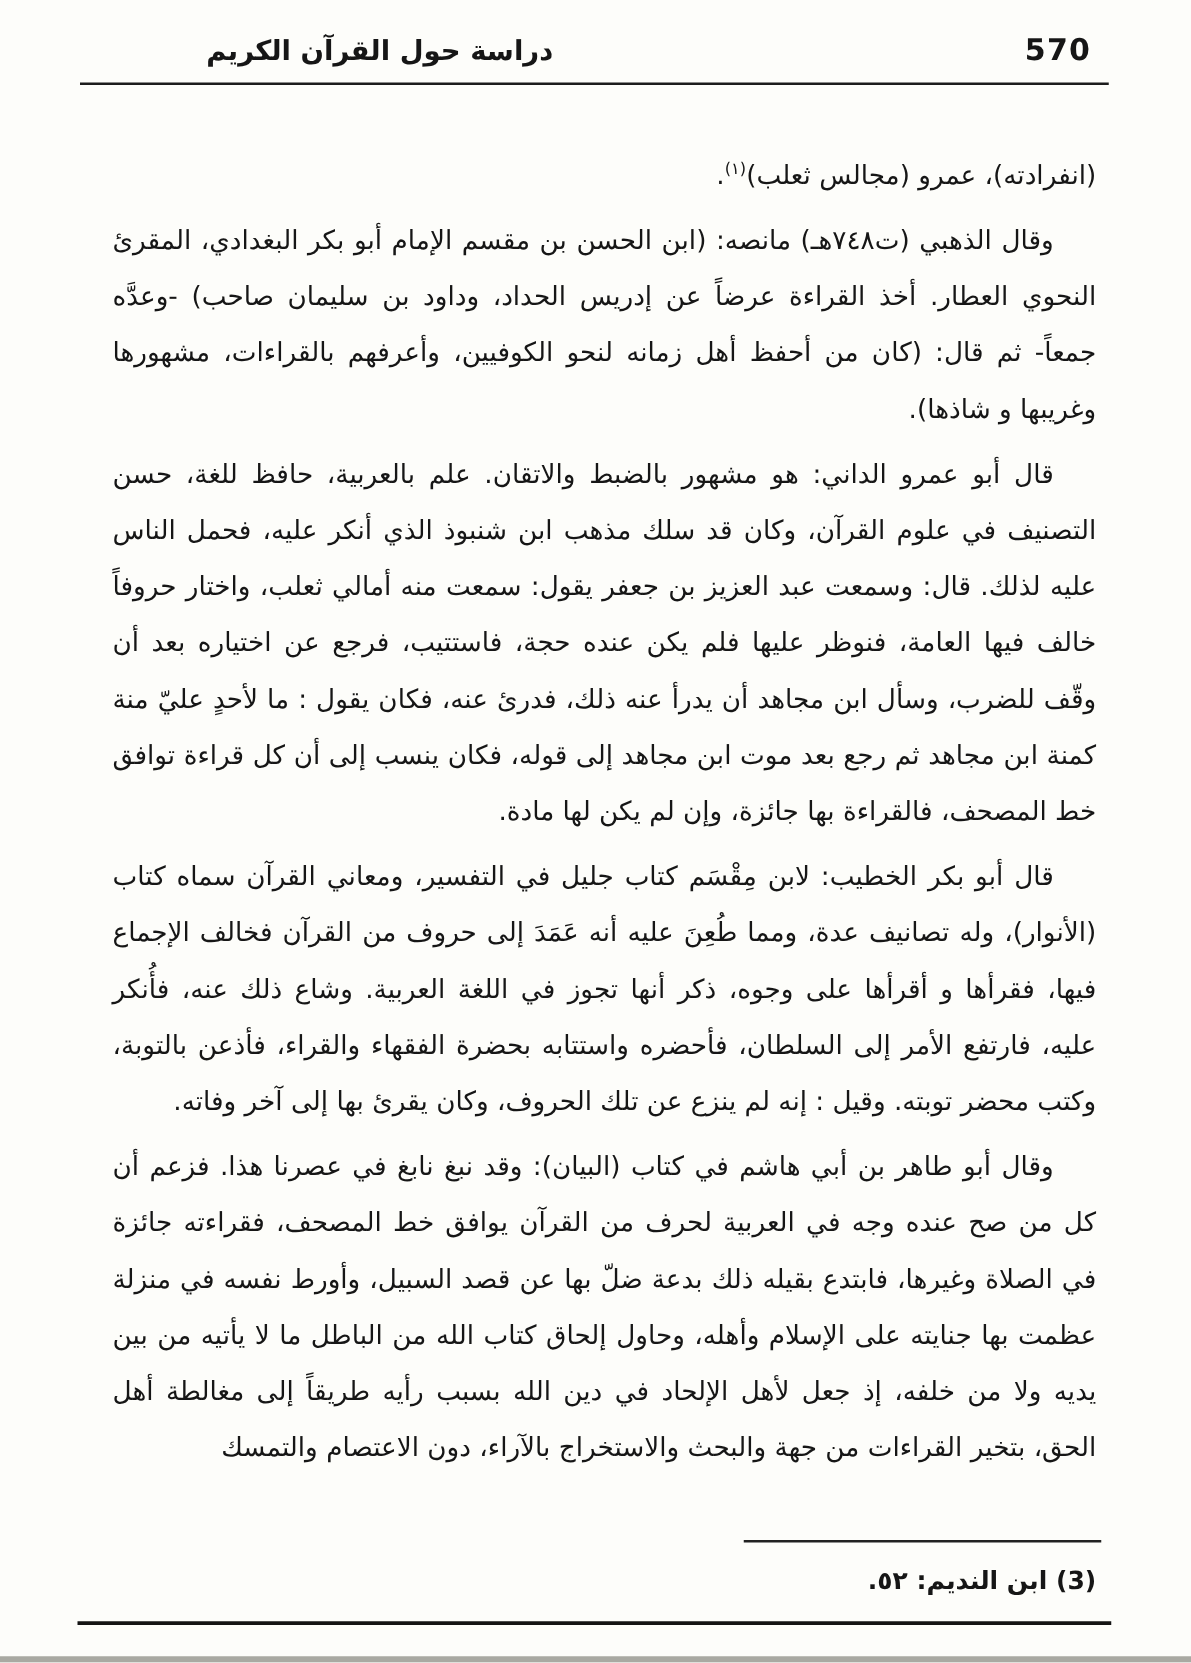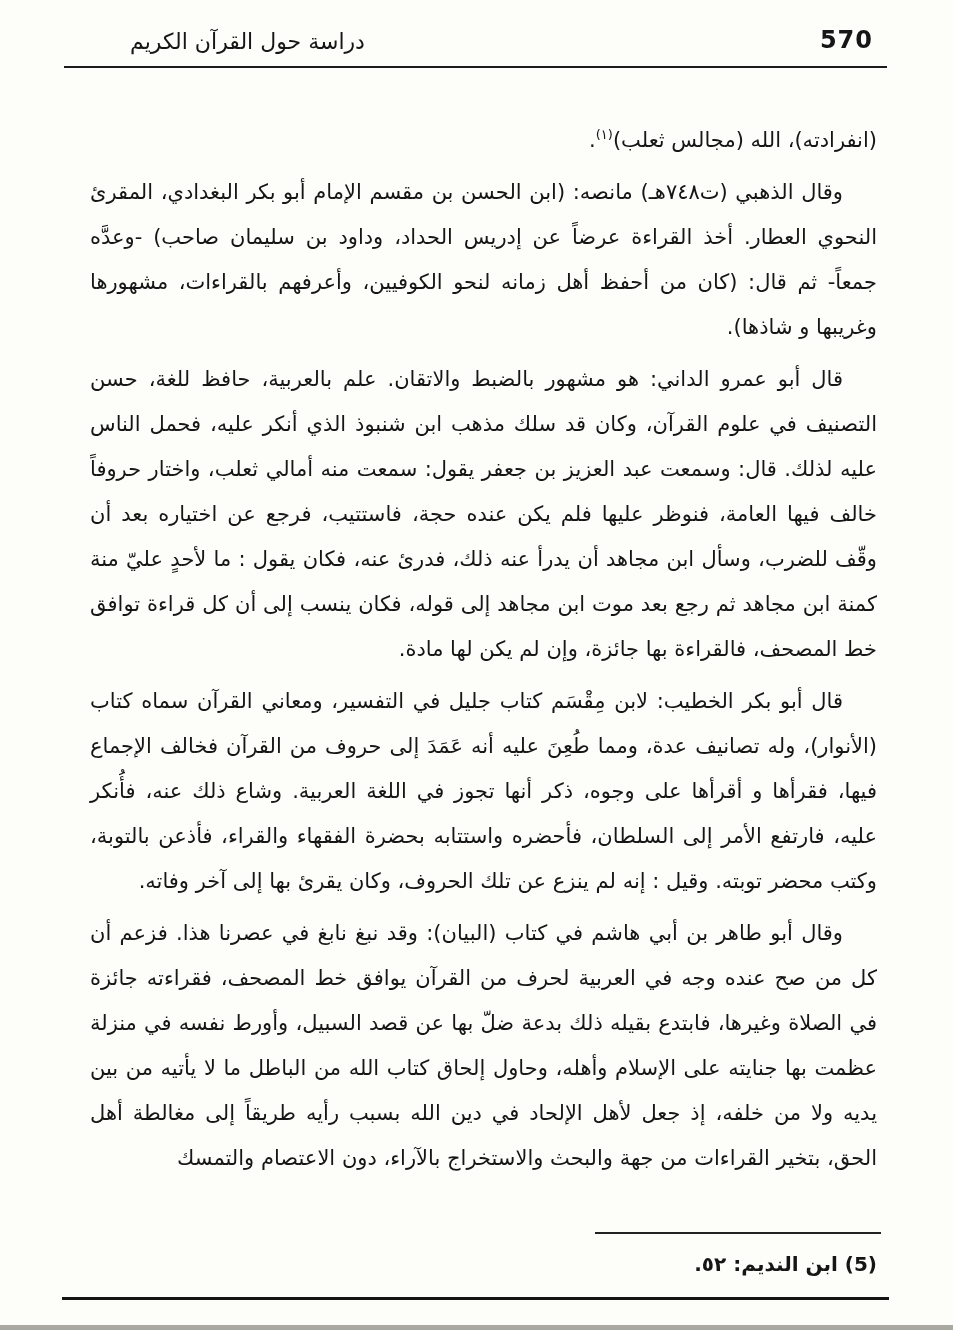--- a/index.html
+++ b/index.html
@@ -23,21 +23,22 @@
     padding: 0 14px 12px 66px;
     border-bottom: 2.5px solid #1c1c1c;
   }
   .page-number {
     font-size: 24px;
     font-weight: bold;
     letter-spacing: 1px;
   }
   .book-title {
     font-size: 22px;
-    font-weight: normal;
+    font-weight: bold;
+    margin-left: 35px;
   }
   .page-body {
     margin: 50px 76px 0 72px;
     font-size: 21px;
     line-height: 45px;
     text-align: justify;
     max-height: 1070px;
     overflow: hidden;
   }
   .para { margin-bottom: 7px; }
@@ -82,32 +83,32 @@
 
 <div class="page" dir="rtl">
 
   <header class="page-header">
     <span class="page-number">570</span>
     <h1 class="book-title">دراسة حول القرآن الكريم</h1>
   </header>
 
   <main class="page-body">
 
-    <p class="para no-indent"><span>(انفرادته)، الله (مجالس ثعلب)</span><sup class="fn-ref">(١)</sup><span>.</span></p>
+    <p class="para no-indent"><span>(انفرادته)، عمرو (مجالس ثعلب)</span><sup class="fn-ref">(١)</sup><span>.</span></p>
 
     <p class="para indent">وقال الذهبي (ت٧٤٨هـ) مانصه: (ابن الحسن بن مقسم الإمام أبو بكر البغدادي، المقرئ النحوي العطار. أخذ القراءة عرضاً عن إدريس الحداد، وداود بن سليمان صاحب) -وعدَّه جمعاً- ثم قال: (كان من أحفظ أهل زمانه لنحو الكوفيين، وأعرفهم بالقراءات، مشهورها وغريبها و شاذها).</p>
 
     <p class="para indent">قال أبو عمرو الداني: هو مشهور بالضبط والاتقان. علم بالعربية، حافظ للغة، حسن التصنيف في علوم القرآن، وكان قد سلك مذهب ابن شنبوذ الذي أنكر عليه، فحمل الناس عليه لذلك. قال: وسمعت عبد العزيز بن جعفر يقول: سمعت منه أمالي ثعلب، واختار حروفاً خالف فيها العامة، فنوظر عليها فلم يكن عنده حجة، فاستتيب، فرجع عن اختياره بعد أن وقّف للضرب، وسأل ابن مجاهد أن يدرأ عنه ذلك، فدرئ عنه، فكان يقول : ما لأحدٍ عليّ منة كمنة ابن مجاهد ثم رجع بعد موت ابن مجاهد إلى قوله، فكان ينسب إلى أن كل قراءة توافق خط المصحف، فالقراءة بها جائزة، وإن لم يكن لها مادة.</p>
 
     <p class="para indent">قال أبو بكر الخطيب: لابن مِقْسَم كتاب جليل في التفسير، ومعاني القرآن سماه كتاب (الأنوار)، وله تصانيف عدة، ومما طُعِنَ عليه أنه عَمَدَ إلى حروف من القرآن فخالف الإجماع فيها، فقرأها و أقرأها على وجوه، ذكر أنها تجوز في اللغة العربية. وشاع ذلك عنه، فأُنكر عليه، فارتفع الأمر إلى السلطان، فأحضره واستتابه بحضرة الفقهاء والقراء، فأذعن بالتوبة، وكتب محضر توبته. وقيل : إنه لم ينزع عن تلك الحروف، وكان يقرئ بها إلى آخر وفاته.</p>
 
     <p class="para indent">وقال أبو طاهر بن أبي هاشم في كتاب (البيان): وقد نبغ نابغ في عصرنا هذا. فزعم أن كل من صح عنده وجه في العربية لحرف من القرآن يوافق خط المصحف، فقراءته جائزة في الصلاة وغيرها، فابتدع بقيله ذلك بدعة ضلّ بها عن قصد السبيل، وأورط نفسه في منزلة عظمت بها جنايته على الإسلام وأهله، وحاول إلحاق كتاب الله من الباطل ما لا يأتيه من بين يديه ولا من خلفه، إذ جعل لأهل الإلحاد في دين الله بسبب رأيه طريقاً إلى مغالطة أهل الحق، بتخير القراءات من جهة والبحث والاستخراج بالآراء، دون الاعتصام والتمسك</p>
 
   </main>
 
   <div class="footnote-sep"></div>
 
-  <div class="footnote">(5) ابن النديم: ٥٢.</div>
+  <div class="footnote">(3) ابن النديم: ٥٢.</div>
 
   <div class="bottom-rule"></div>
   <div class="scan-edge"></div>
 
 </div>
 
 </body></html>

